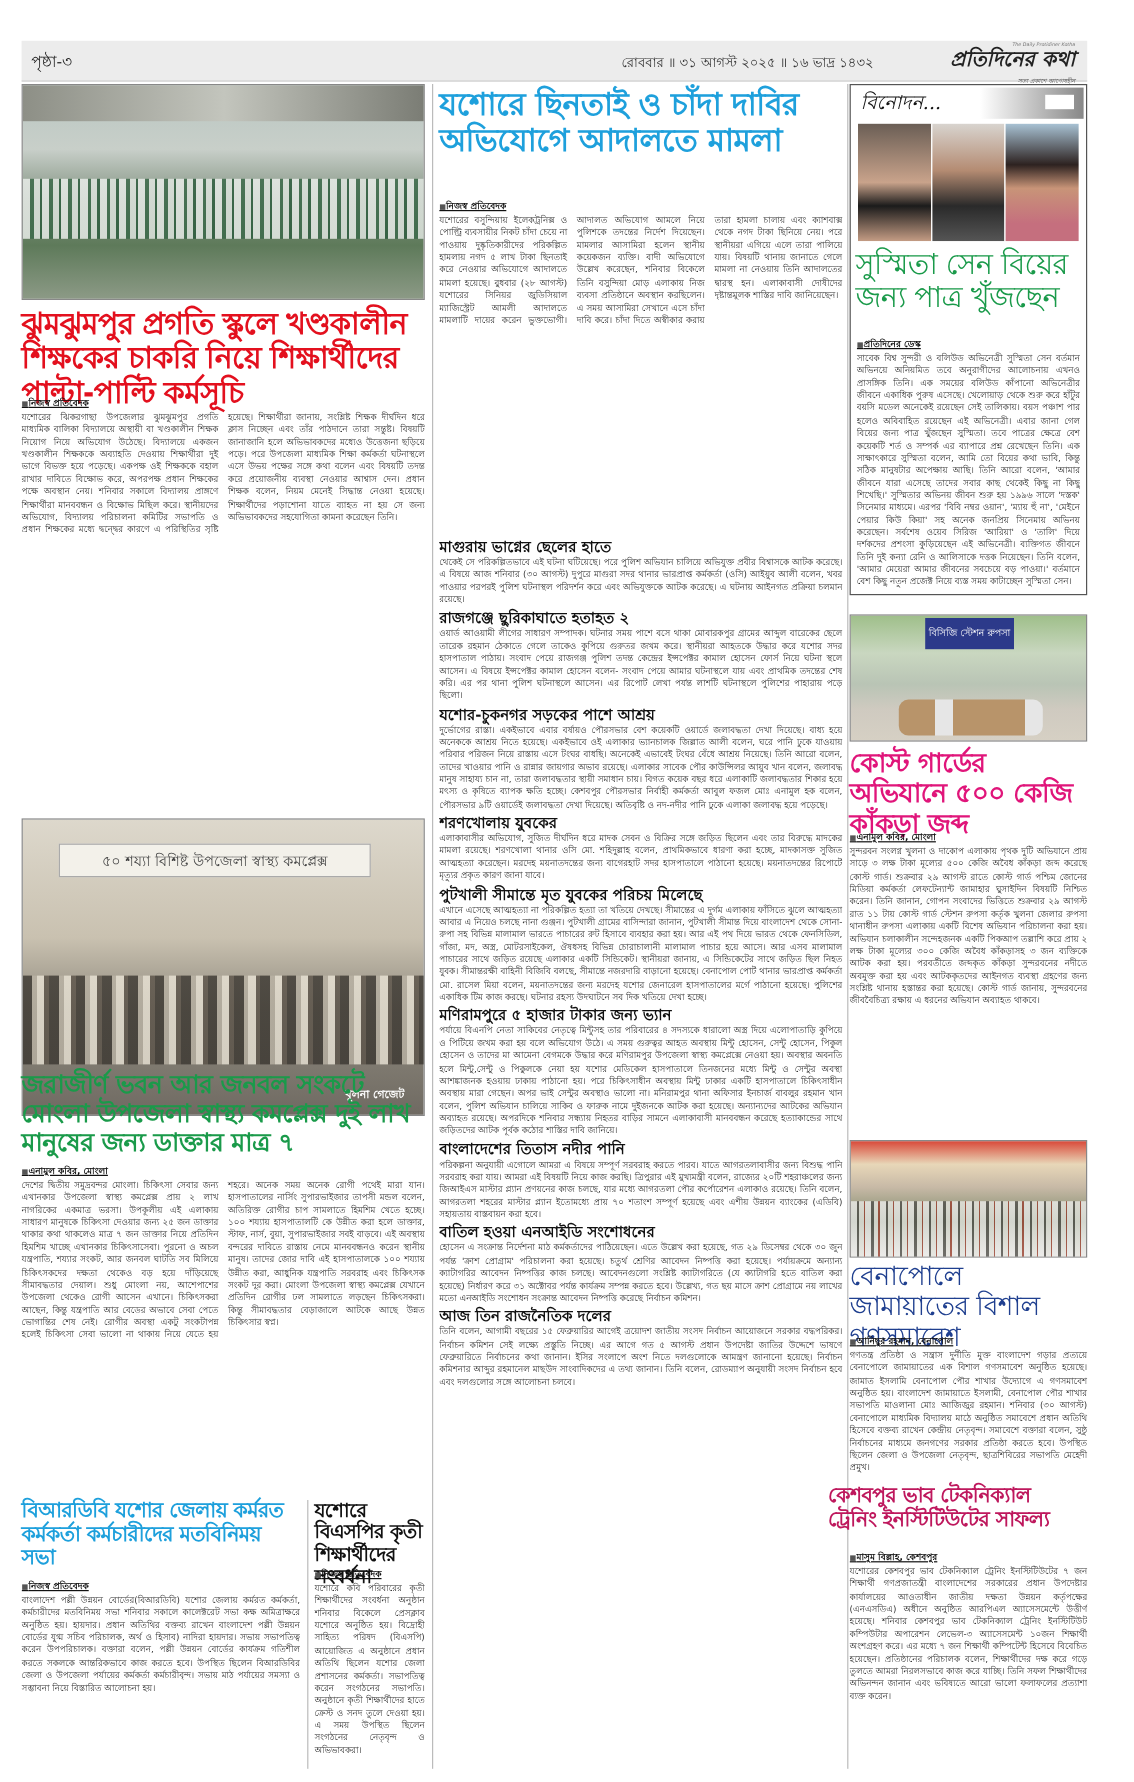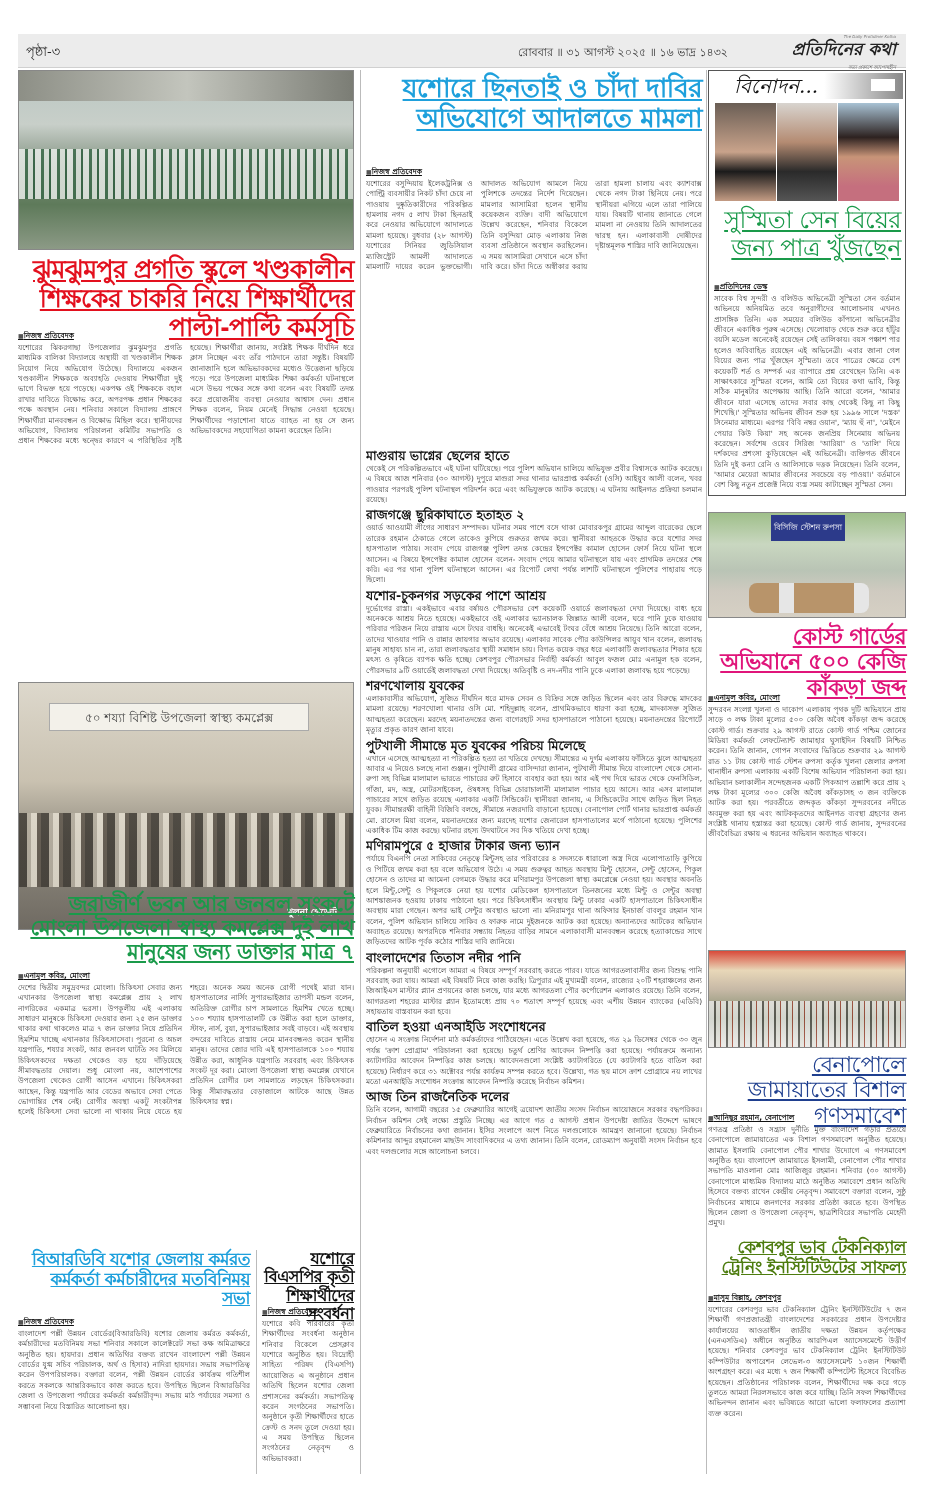--- a/index.html
+++ b/index.html
@@ -10,31 +10,31 @@
   .page-no { position: absolute; left: 8px; top: 8px; font-size: 13px; color: #222; }
   .date-line { position: absolute; right: 178px; top: 10px; font-size: 11px; color: #333; }
   .masthead { position: absolute; right: 10px; top: 2px; text-align: right; font-style: italic; }
   .masthead .name { font-family: "DejaVu Serif", serif; font-size: 17px; font-weight: bold; color: #222; display: block; }
   .masthead .tag { font-size: 5px; color: #555; display: block; }
   .masthead .tiny { font-size: 4px; color: #777; position: absolute; right: 0; top: -2px; }
 
   .block { position: absolute; overflow: hidden; }
   .photo { position: absolute; border: 1px solid #888; overflow: hidden; }
   .photo-caption { position: absolute; font-size: 9px; color: #fff; background: rgba(0,0,0,0.45); padding: 1px 4px; }
-  .headline { position: absolute; text-align: right; font-weight: bold; line-height: 1.15; letter-spacing: -0.5px; text-decoration: underline; }
+  .headline { position: absolute; text-align: left; font-weight: bold; line-height: 1.15; letter-spacing: -0.5px; }
   .sub-head { font-weight: bold; text-align: left; font-size: 12.5px; color: #111; line-height: 1.2; margin: 2px 0 1px 0; }
   .byline { font-size: 7.5px; font-weight: bold; color: #111; margin-bottom: 1px; text-decoration: underline; }
   .byline::before { content: "\25A0 "; font-size: 6px; color: #555; }
   .body-text { font-size: 7.3px; line-height: 1.42; color: #333; text-align: justify; }
   .cols2 { column-count: 2; column-gap: 8px; }
   .cols3 { column-count: 3; column-gap: 8px; }
   .vrule { position: absolute; width: 1px; background: #bbb; }
 
   .entertain-box { position: absolute; left: 690px; top: 36px; width: 198px; height: 426px; border: 1px solid #555; background: #fff; }
-  .entertain-label { position: absolute; left: 2px; top: 2px; right: 2px; height: 26px; background: linear-gradient(90deg,#fff 0%, #fff 55%, #888 100%); font-family: "DejaVu Serif", serif; font-style: italic; font-size: 20px; color: #111; padding-left: 6px; line-height: 26px; margin-left: 17px; }
+  .entertain-label { position: absolute; left: 2px; top: 2px; right: 2px; height: 26px; background: linear-gradient(90deg,#fff 0%, #fff 55%, #888 100%); font-family: "DejaVu Serif", serif; font-style: italic; font-size: 16px; color: #111; padding-left: 6px; line-height: 26px; }
   .entertain-label .white-box { position: absolute; right: 8px; top: 6px; width: 24px; height: 12px; background: #fff; }
 </style>
 </head>
 <body>
 
 <div class="page">
 
   <div class="header-bar">
     <span class="page-no">পৃষ্ঠা-৩</span>
     <span class="date-line">রোববার ॥ ৩১ আগস্ট ২০২৫ ॥ ১৬ ভাদ্র ১৪৩২</span>
@@ -163,19 +163,19 @@
 
   <div class="photo" style="left:690px;top:916px;width:198px;height:98px;background:linear-gradient(180deg,#d94a3a 0%,#e8d7b8 20%,#c7b9a6 40%,#7d8a6a 70%,#e0ddd4 100%);">
     <div style="position:absolute;left:0;top:50px;width:198px;height:48px;background:repeating-linear-gradient(90deg,#f0f0f0 0 5px,#4b4a47 5px 7px,#eaeae6 7px 11px,#9a3b2b 11px 12px);opacity:0.75;"></div>
   </div>
   <div class="headline" style="left:690px;top:1018px;width:198px;font-size:22px;color:#1f3f8f;font-weight:normal;">বেনাপোলে জামায়াতের বিশাল গণসমাবেশ</div>
   <div class="block" style="left:690px;top:1078px;width:198px;height:122px;">
     <div class="byline">আনিছুর রহমান, বেনাপোল</div>
     <div class="body-text">গণতন্ত্র প্রতিষ্ঠা ও সন্ত্রাস দুর্নীতি মুক্ত বাংলাদেশ গড়ার প্রত্যয়ে বেনাপোলে জামায়াতের এক বিশাল গণসমাবেশ অনুষ্ঠিত হয়েছে। জামাত ইসলামি বেনাপোল পৌর শাখার উদ্যোগে এ গণসমাবেশ অনুষ্ঠিত হয়। বাংলাদেশ জামায়াতে ইসলামী, বেনাপোল পৌর শাখার সভাপতি মাওলানা মোঃ আজিজুর রহমান। শনিবার (৩০ আগস্ট) বেনাপোলে মাধ্যমিক বিদ্যালয় মাঠে অনুষ্ঠিত সমাবেশে প্রধান অতিথি হিসেবে বক্তব্য রাখেন কেন্দ্রীয় নেতৃবৃন্দ। সমাবেশে বক্তারা বলেন, সুষ্ঠু নির্বাচনের মাধ্যমে জনগণের সরকার প্রতিষ্ঠা করতে হবে। উপস্থিত ছিলেন জেলা ও উপজেলা নেতৃবৃন্দ, ছাত্রশিবিরের সভাপতি মেহেদী প্রমুখ।</div>
   </div>
 
-  <div class="headline" style="left:690px;top:1204px;width:198px;font-size:17px;color:#4d7c0f;">কেশবপুর ভাব টেকনিক্যাল ট্রেনিং ইনস্টিটিউটের সাফল্য</div>
+  <div class="headline" style="left:672px;top:1204px;width:198px;font-size:17px;color:#be185d;">কেশবপুর ভাব টেকনিক্যাল ট্রেনিং ইনস্টিটিউটের সাফল্য</div>
   <div class="block" style="left:690px;top:1258px;width:198px;height:182px;">
     <div class="byline">মাসুম বিল্লাহ, কেশবপুর</div>
     <div class="body-text">যশোরের কেশবপুর ভাব টেকনিক্যাল ট্রেনিং ইনস্টিটিউটের ৭ জন শিক্ষার্থী গণপ্রজাতন্ত্রী বাংলাদেশের সরকারের প্রধান উপদেষ্টার কার্যালয়ের আওতাধীন জাতীয় দক্ষতা উন্নয়ন কর্তৃপক্ষের (এনএসডিএ) অধীনে অনুষ্ঠিত আরপিএল অ্যাসেসমেন্টে উত্তীর্ণ হয়েছে। শনিবার কেশবপুর ভাব টেকনিক্যাল ট্রেনিং ইনস্টিটিউট কম্পিউটার অপারেশন লেভেল-৩ অ্যাসেসমেন্ট ১০জন শিক্ষার্থী অংশগ্রহণ করে। এর মধ্যে ৭ জন শিক্ষার্থী কম্পিটেন্ট হিসেবে বিবেচিত হয়েছেন। প্রতিষ্ঠানের পরিচালক বলেন, শিক্ষার্থীদের দক্ষ করে গড়ে তুলতে আমরা নিরলসভাবে কাজ করে যাচ্ছি। তিনি সফল শিক্ষার্থীদের অভিনন্দন জানান এবং ভবিষ্যতে আরো ভালো ফলাফলের প্রত্যাশা ব্যক্ত করেন।</div>
   </div>
 
 </div>
 
 </body></html>

